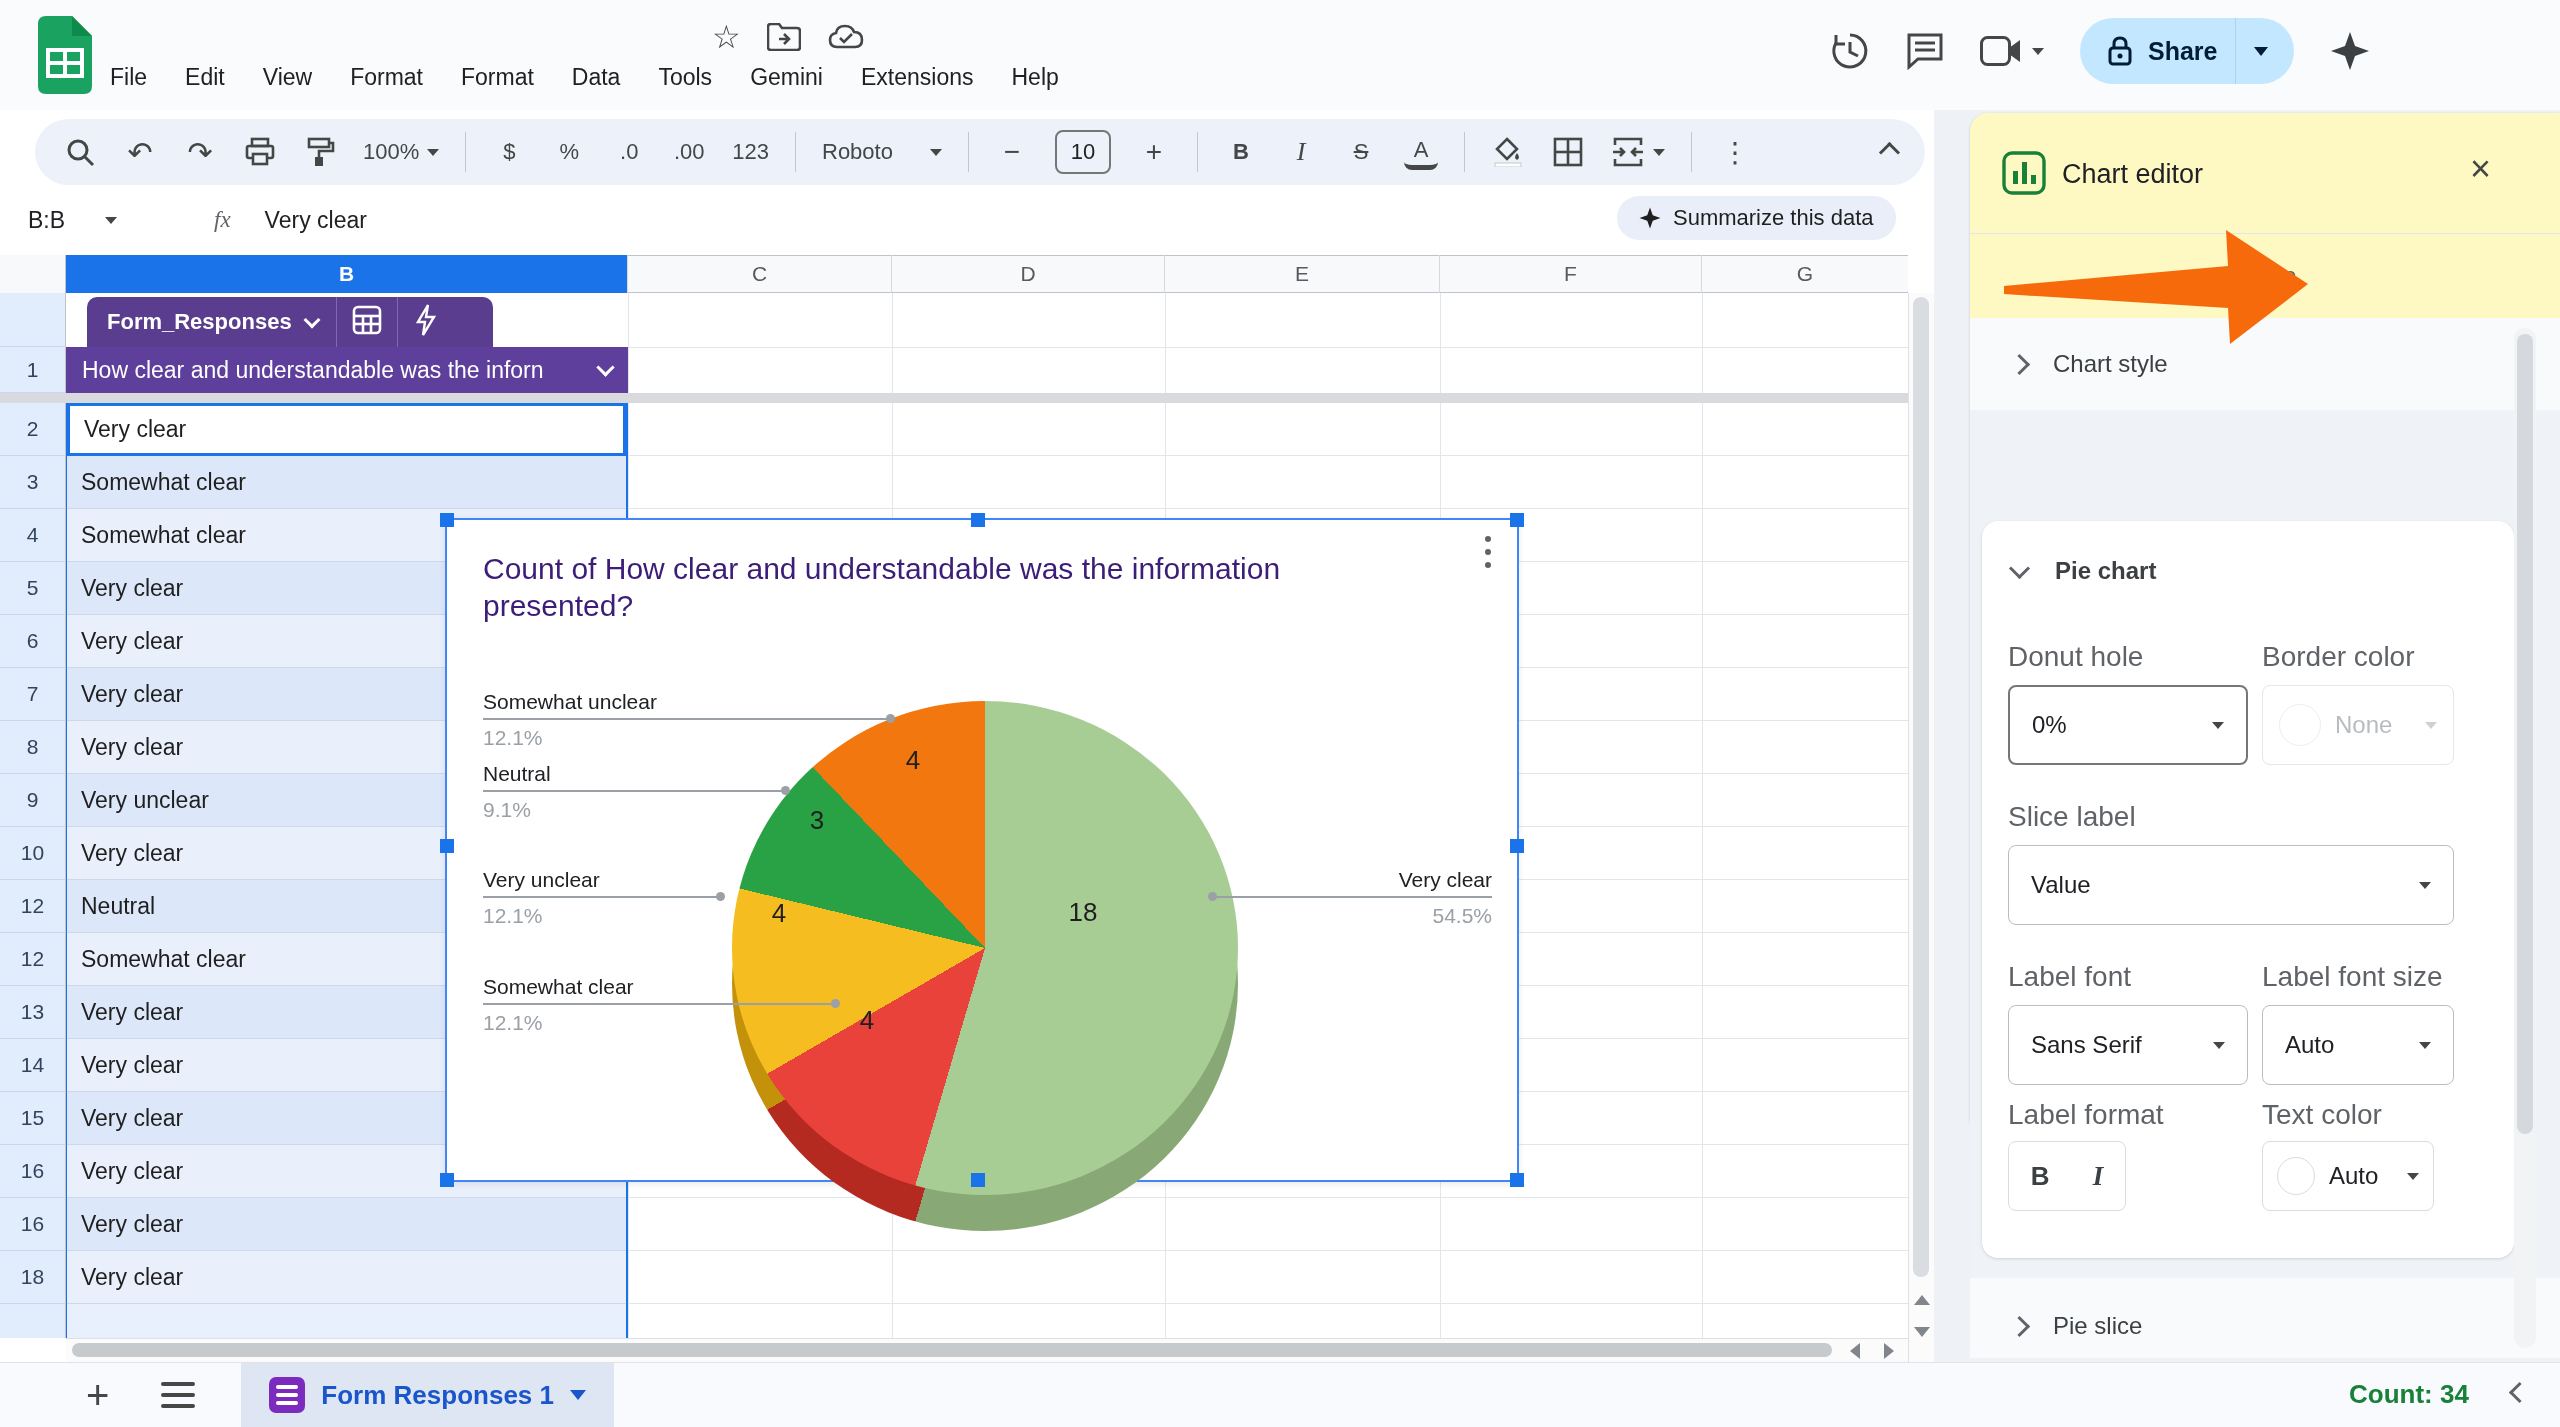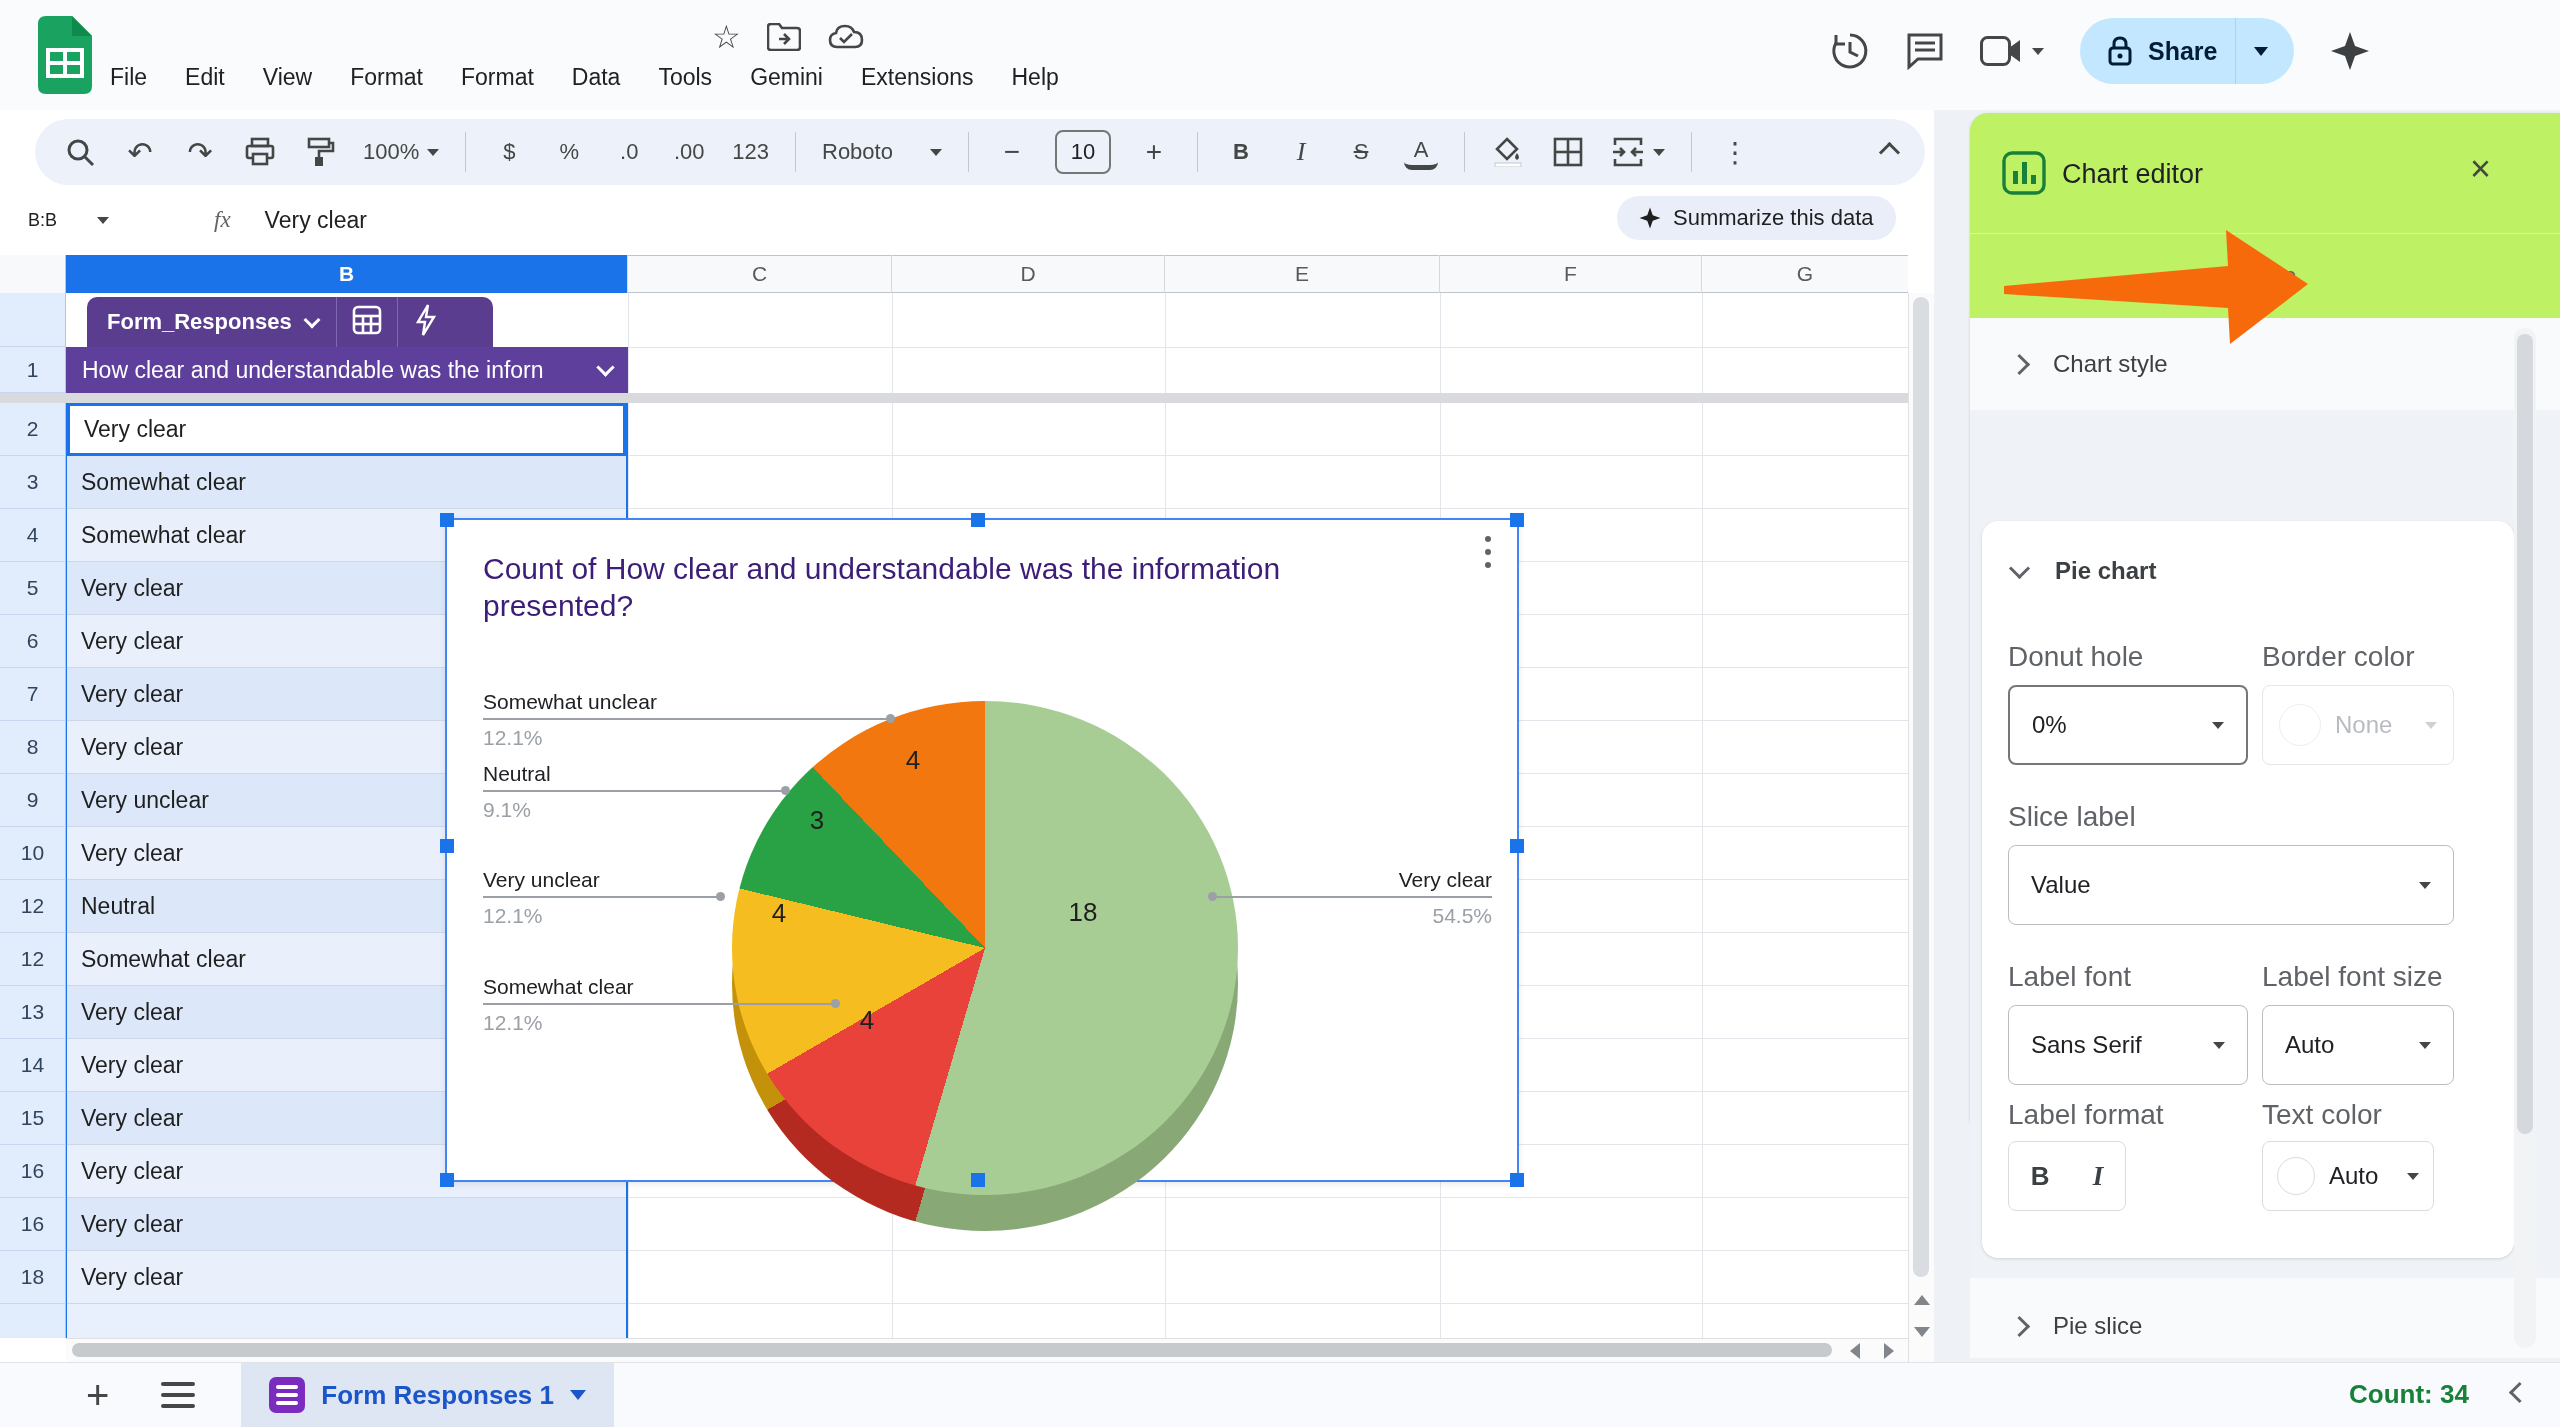--- a/index.html
+++ b/index.html
@@ -35,21 +35,21 @@
   .toolbar{left:35px;top:119px;width:1890px;height:66px;background:#edf2fa;border-radius:33px;
     display:flex;align-items:center;gap:26px;padding:0 28px;box-sizing:border-box;color:#444746;font-size:22px;}
   .tbi{display:flex;align-items:center;justify-content:center;min-width:34px;height:44px;border-radius:8px;}
   .tbtxt{font-size:22px;color:#444746;display:flex;align-items:center;gap:8px;}
   .fontsize-box{border:2px solid #747775;border-radius:8px;width:52px;height:40px;display:flex;
     align-items:center;justify-content:center;font-size:22px;color:#202124;}
   .toolbar .spacer{flex:1;}
 
   
   .fbar{left:0;top:186px;width:2560px;height:68px;background:#ffffff;display:flex;align-items:center;}
-  .namebox{margin-left:28px;width:150px;display:flex;align-items:center;gap:40px;font-size:18px;color:#202124;}
+  .namebox{margin-left:28px;width:150px;display:flex;align-items:center;gap:40px;font-size:23px;color:#202124;}
   .fx{font-style:italic;color:#5f6368;font-size:23px;font-family:"Liberation Serif",serif;margin-left:36px;}
   .fval{margin-left:34px;font-size:23px;color:#202124;}
   .summarize{position:absolute;left:1617px;top:10px;height:44px;background:#e9eef8;border-radius:22px;
     display:flex;align-items:center;gap:12px;padding:0 22px;font-size:22px;color:#1f1f1f;}
 
   
   .grid{left:0;top:255px;width:1934px;height:1107px;background:#fff;}
   .colheads{position:absolute;left:0;top:0;width:1908px;height:38px;background:#f8f9fa;
     border-top:1px solid #c0c3c7;border-bottom:1px solid #c0c3c7;box-sizing:border-box;}
   .cornerbox{position:absolute;left:0;top:0;width:66px;height:38px;background:#f8f9fa;border-right:1px solid #c0c3c7;box-sizing:border-box;}
@@ -105,21 +105,21 @@
   .callout .co-pct{color:#9aa0a6;margin-top:6px;}
   .callout .dot{position:absolute;top:-4px;width:9px;height:9px;border-radius:50%;background:#9aa0a6;}
   .callout.left .dot{right:-2px;}
   .callout.right{text-align:right;}
   .callout.right .dot{left:-2px;}
   .pie-val{position:absolute;transform:translate(-50%,-50%);font-size:26px;color:#1f1f1f;z-index:3;}
   .handle{position:absolute;width:14px;height:14px;background:#1a73e8;z-index:6;}
 
   
   .panel-bg{left:1934px;top:110px;width:626px;height:1252px;background:#eef1f6;}
-  .panel{left:1970px;top:113px;width:590px;height:1021px;background:#bef264;border-radius:18px 0 0 18px;
+  .panel{left:1970px;top:113px;width:590px;height:1021px;background:#fef9c3;border-radius:18px 0 0 18px;
     box-shadow:0 1px 3px rgba(60,64,67,.2);z-index:8;}
   .panel-head{position:absolute;left:0;top:0;width:100%;height:120px;}
   .chart-editor-icon{position:absolute;left:32px;top:38px;}
   .panel-title{position:absolute;left:92px;top:46px;font-size:27px;color:#202124;}
   .panel-close{position:absolute;left:500px;top:38px;font-size:36px;color:#444746;line-height:36px;}
   .panel-hdiv{position:absolute;left:0;top:120px;width:100%;height:1px;background:#e3e5e8;}
   .tabs{position:absolute;left:0;top:121px;width:100%;height:84px;display:flex;}
   .tab{flex:1;display:flex;align-items:center;justify-content:center;font-size:24px;color:#5f6368;position:relative;}
   .tab.active{color:#188038;font-weight:600;}
   .tab.active .underline{position:absolute;left:50%;transform:translateX(-50%);bottom:0;width:156px;height:6px;

